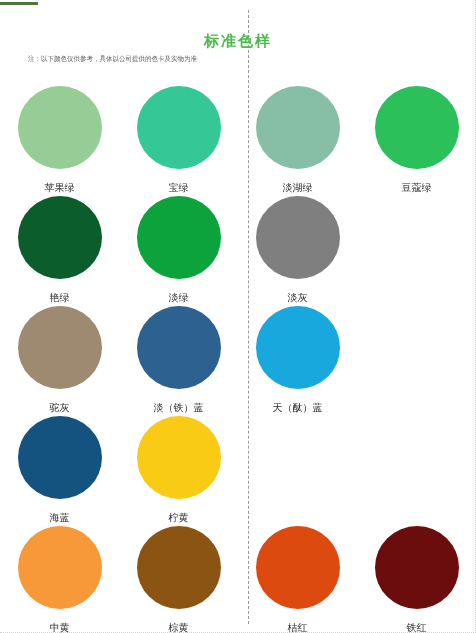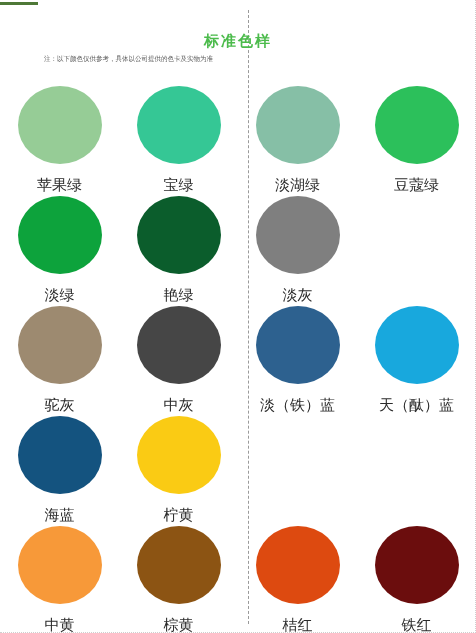--- a/index.html
+++ b/index.html
@@ -53,21 +53,21 @@
     text-align: center;
     font-size: 15px;
     font-weight: bold;
     color: #4cbb4c;
     letter-spacing: 2px;
     font-family: "DejaVu Sans", "Liberation Sans", sans-serif;
   }
   #note {
     position: absolute;
     top: 55px;
-    left: 44px;
+    left: 28px;
     font-size: 6.5px;
     color: #5a5a5a;
     white-space: nowrap;
     font-family: "DejaVu Sans", "Liberation Sans", sans-serif;
     transform: scaleY(1.05);
     transform-origin: left top;
   }
   #grid {
     position: absolute;
     top: 85px;
@@ -89,21 +89,21 @@
     box-sizing: border-box;
   }
   .swatch-disc {
     width: 84px;
     height: 84px;
     border-radius: 50%;
     margin-top: 1px;
   }
   .swatch-label {
     margin-top: 12px;
-    font-size: 15px;
+    font-size: 10px;
     color: #2b2b2b;
     white-space: nowrap;
     font-family: "DejaVu Sans", "Liberation Sans", sans-serif;
   }
 </style>
 </head>
 <body>
 
 <div id="page">
 
@@ -128,40 +128,36 @@
           <div class="swatch-disc" style="background: rgb(134, 191, 166);"></div>
           <div class="swatch-label">淡湖绿</div>
         </div>
         <div class="swatch-cell">
           <div class="swatch-disc" style="background: rgb(44, 192, 91);"></div>
           <div class="swatch-label">豆蔻绿</div>
         </div>
       </div>
       <div class="swatch-row">
         <div class="swatch-cell">
+          <div class="swatch-disc" style="background: rgb(11, 93, 44);"></div>
+          <div class="swatch-label">艳绿</div>
+        </div>
+        <div class="swatch-cell">
           <div class="swatch-disc" style="background: rgb(13, 163, 60);"></div>
           <div class="swatch-label">淡绿</div>
-        </div>
-        <div class="swatch-cell">
-          <div class="swatch-disc" style="background: rgb(11, 93, 44);"></div>
-          <div class="swatch-label">艳绿</div>
         </div>
         <div class="swatch-cell">
           <div class="swatch-disc" style="background: rgb(127, 127, 127);"></div>
           <div class="swatch-label">淡灰</div>
         </div>
       </div>
       <div class="swatch-row">
         <div class="swatch-cell">
           <div class="swatch-disc" style="background: rgb(157, 138, 112);"></div>
           <div class="swatch-label">驼灰</div>
-        </div>
-        <div class="swatch-cell">
-          <div class="swatch-disc" style="background: rgb(70, 70, 70);"></div>
-          <div class="swatch-label">中灰</div>
         </div>
         <div class="swatch-cell">
           <div class="swatch-disc" style="background: rgb(45, 97, 143);"></div>
           <div class="swatch-label">淡（铁）蓝</div>
         </div>
         <div class="swatch-cell">
           <div class="swatch-disc" style="background: rgb(24, 168, 221);"></div>
           <div class="swatch-label">天（酞）蓝</div>
         </div>
       </div>

